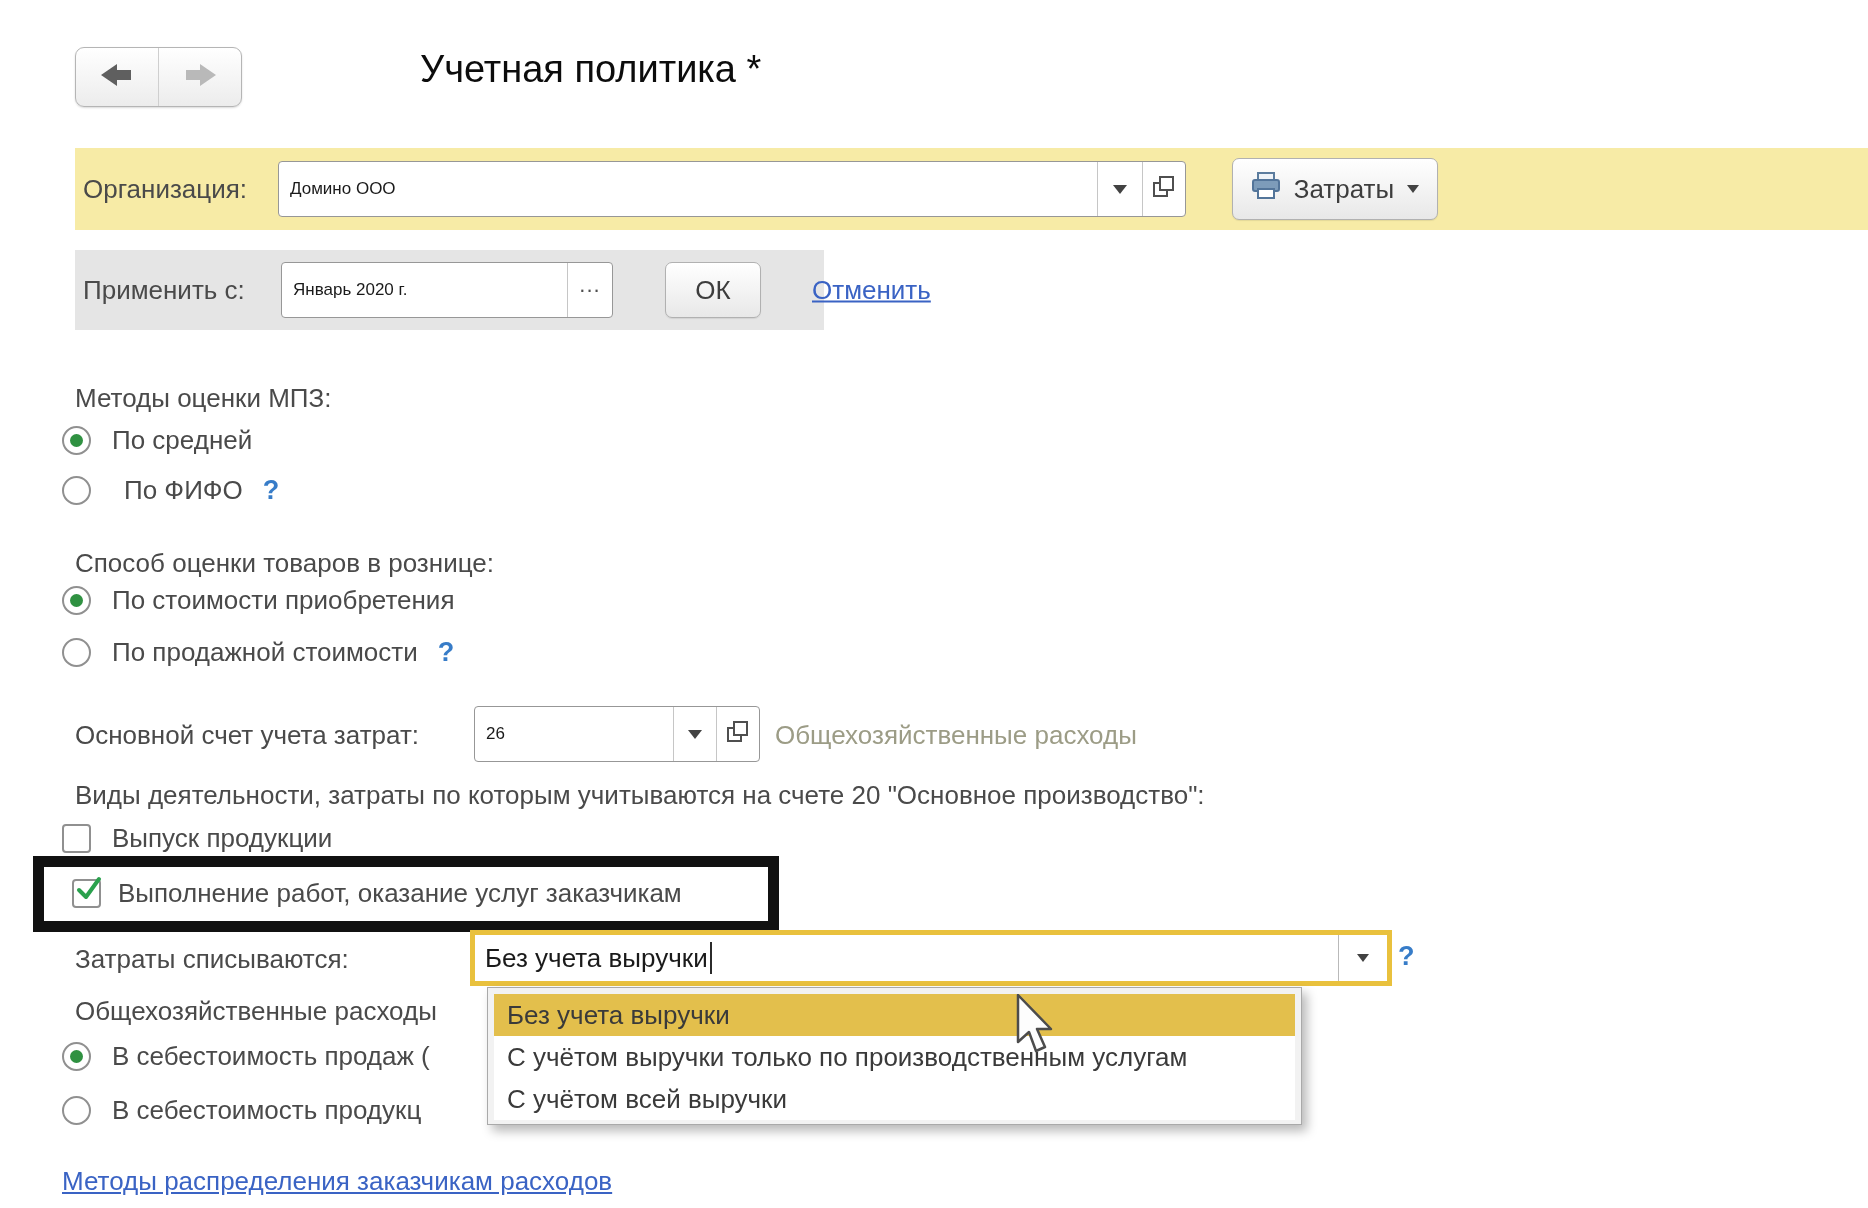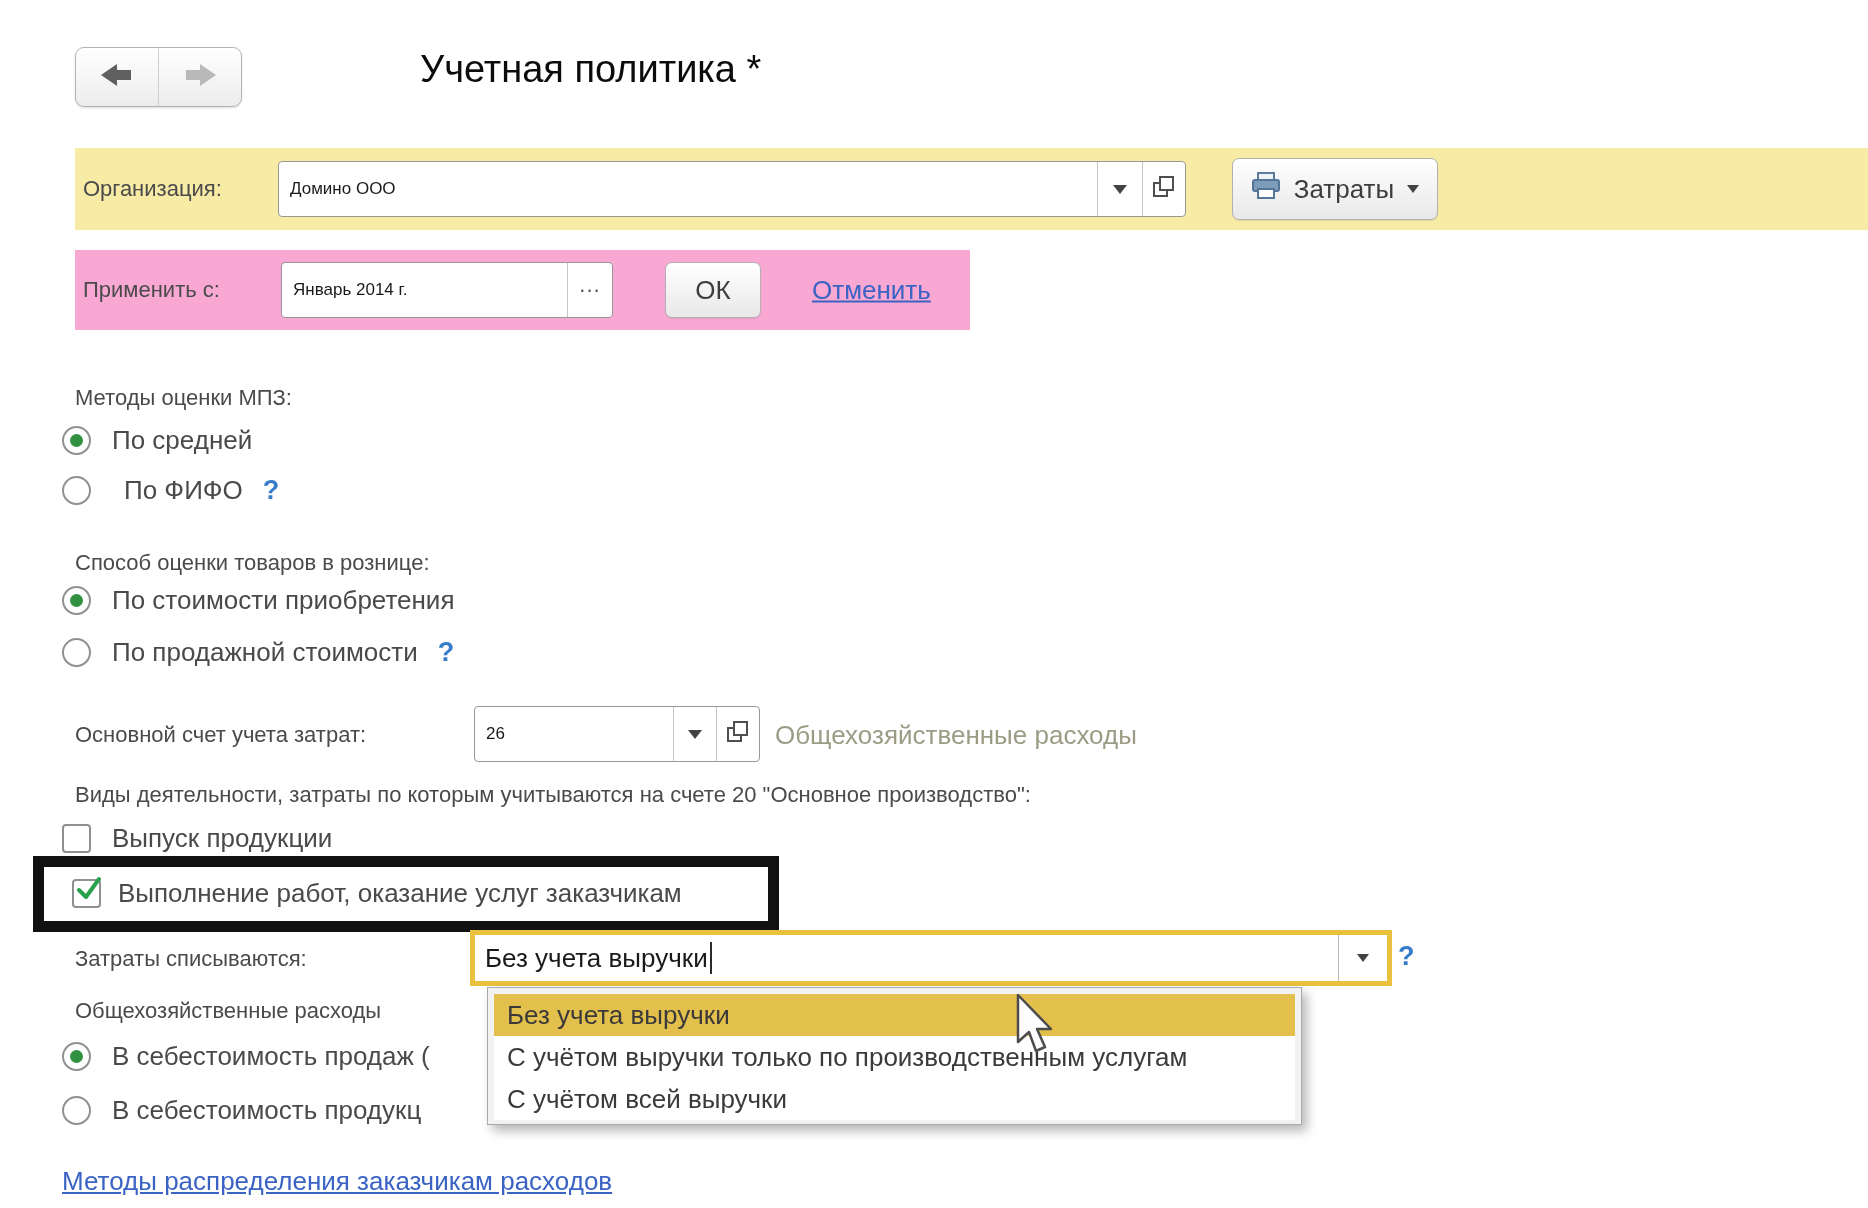--- a/index.html
+++ b/index.html
@@ -1,19 +1,19 @@
 <!DOCTYPE html>
 <html><head>
 <meta charset="utf-8">
 <style>
   html,body{margin:0;padding:0;background:#fff;}
   #canvas{position:relative;width:1868px;height:1208px;background:#fff;overflow:hidden;
           font-family:"Liberation Sans",sans-serif;}
   .bar{position:absolute;}
-  .lbl{position:absolute;font-size:22px;color:#4a4a4a;white-space:nowrap;line-height:30px;}
+  .lbl{position:absolute;font-size:26px;color:#4a4a4a;white-space:nowrap;line-height:30px;}
   .vcenter{top:50%;transform:translateY(-50%);}
   .title{position:absolute;font-size:38px;color:#0c0c0c;white-space:nowrap;}
 
   .navgrp{position:absolute;display:flex;border:1px solid #b5b5b5;border-radius:9px;overflow:hidden;
           background:linear-gradient(#ffffff,#ececec);box-shadow:0 1px 2px rgba(0,0,0,.15);}
   .navbtn{width:82px;display:flex;align-items:center;justify-content:center;}
   .navbtn + .navbtn{border-left:1px solid #cfcfcf;}
 
   .field{position:absolute;display:flex;background:#fff;border:1px solid #979797;border-radius:4px;box-sizing:border-box;}
   .ftxt{flex:1;display:flex;align-items:center;padding:0 11px;font-size:17px;color:#1a1a1a;
@@ -101,24 +101,24 @@
             <rect x="7" y="1" width="16" height="7" fill="#eef3f8" stroke="#5b7c9e" stroke-width="2"></rect>
             <rect x="2" y="8" width="26" height="11" rx="2" fill="#7d9cba" stroke="#53759a" stroke-width="2"></rect>
             <rect x="7" y="17" width="16" height="9" fill="#fff" stroke="#53759a" stroke-width="2"></rect>
           </svg>
       </span>
       <span>Затраты</span>
       <span class="caret-down small"></span>
     </div>
   </div>
 
-  <div class="bar" style="left:75px;top:250px;width:895px;height:80px;background:#f9a8d4;">
+  <div class="bar" style="left:75px;top:250px;width:749px;height:80px;background:#e5e5e5;">
     <div class="lbl vcenter" style="left:8px;">Применить с:</div>
     <div class="field" style="left:206px;top:12px;width:332px;height:56px;">
-      <div class="ftxt">Январь 2014 г.</div>
+      <div class="ftxt">Январь 2020 г.</div>
       <div class="fcell" style="width:44px;">
         <span class="dots">...</span>
       </div>
     </div>
     <div class="btn" style="left:590px;top:12px;width:96px;height:56px;">
       <span>ОК</span>
     </div>
     <a class="link vcenter" style="left:737px;">Отменить</a>
   </div>
 

